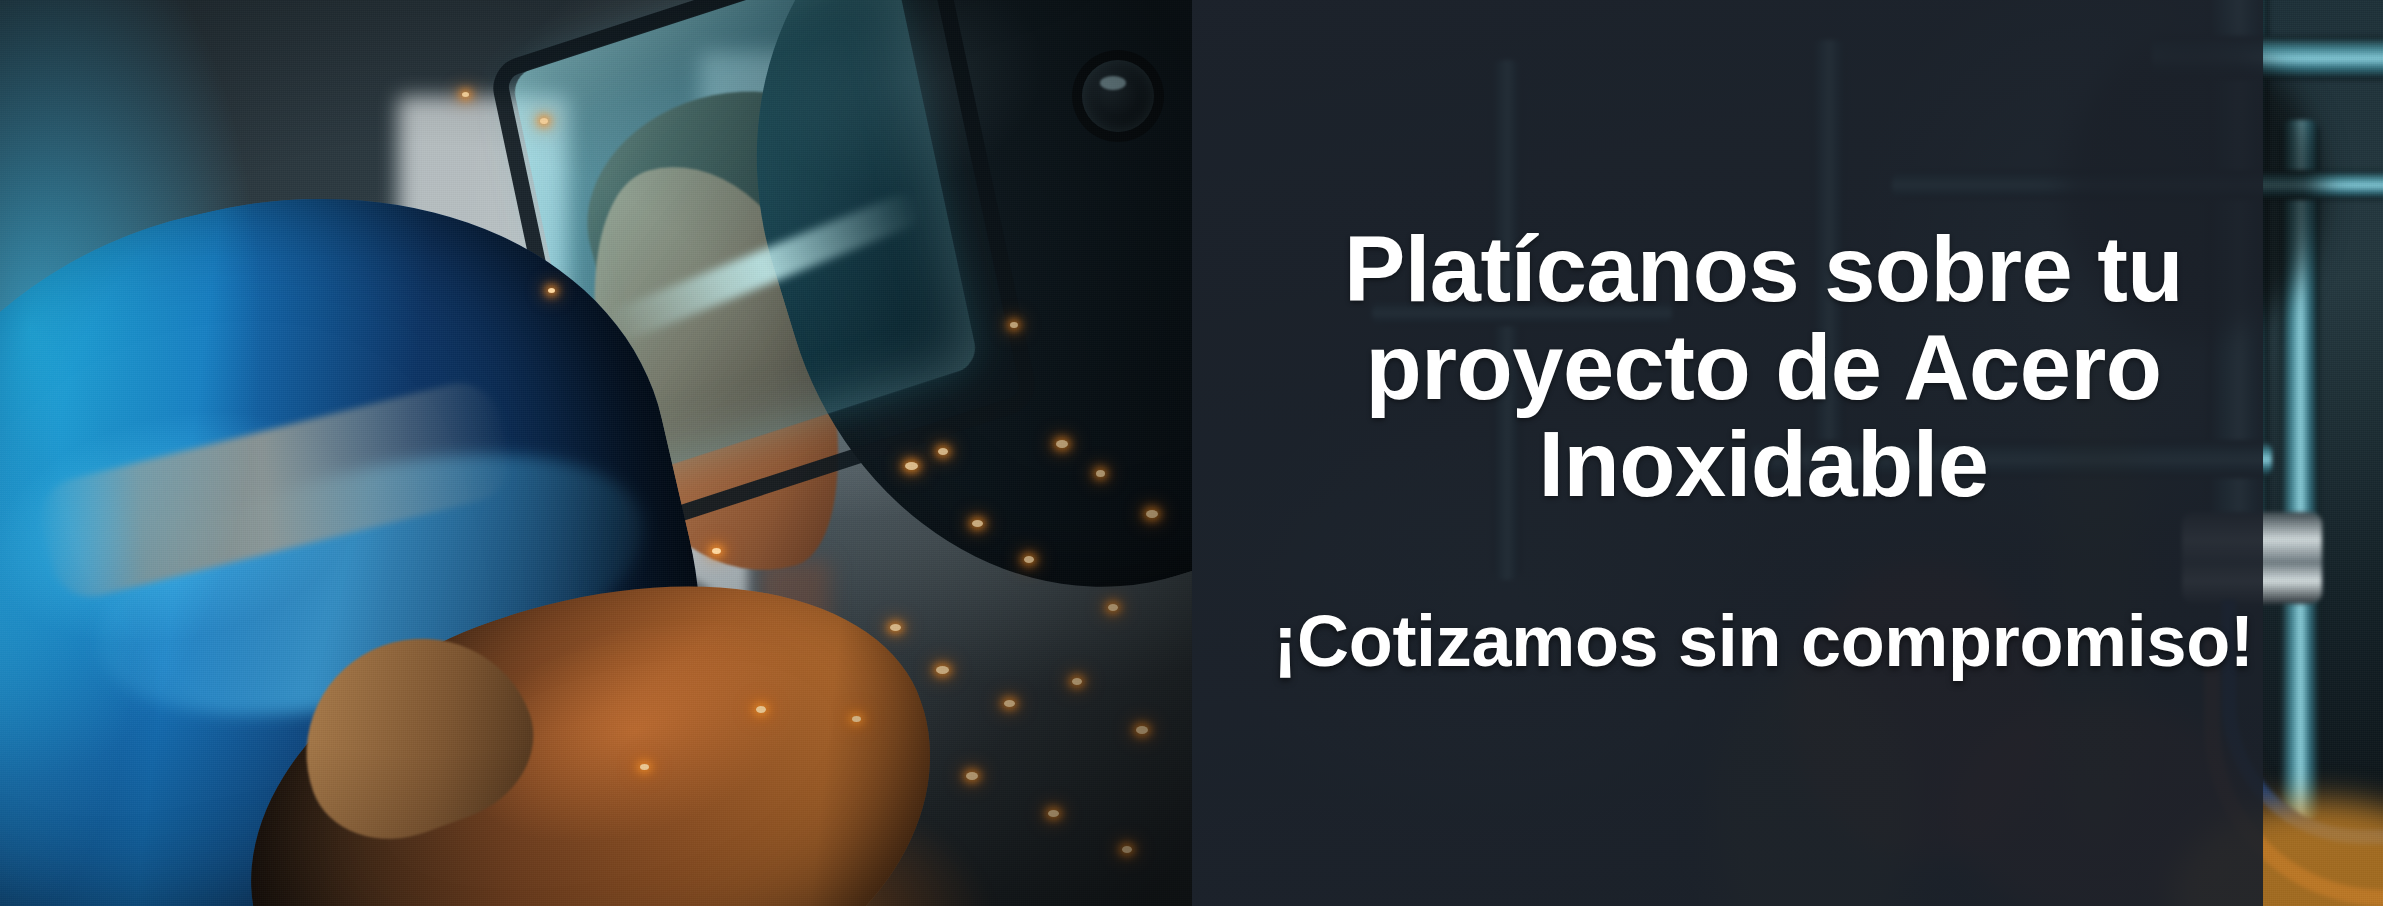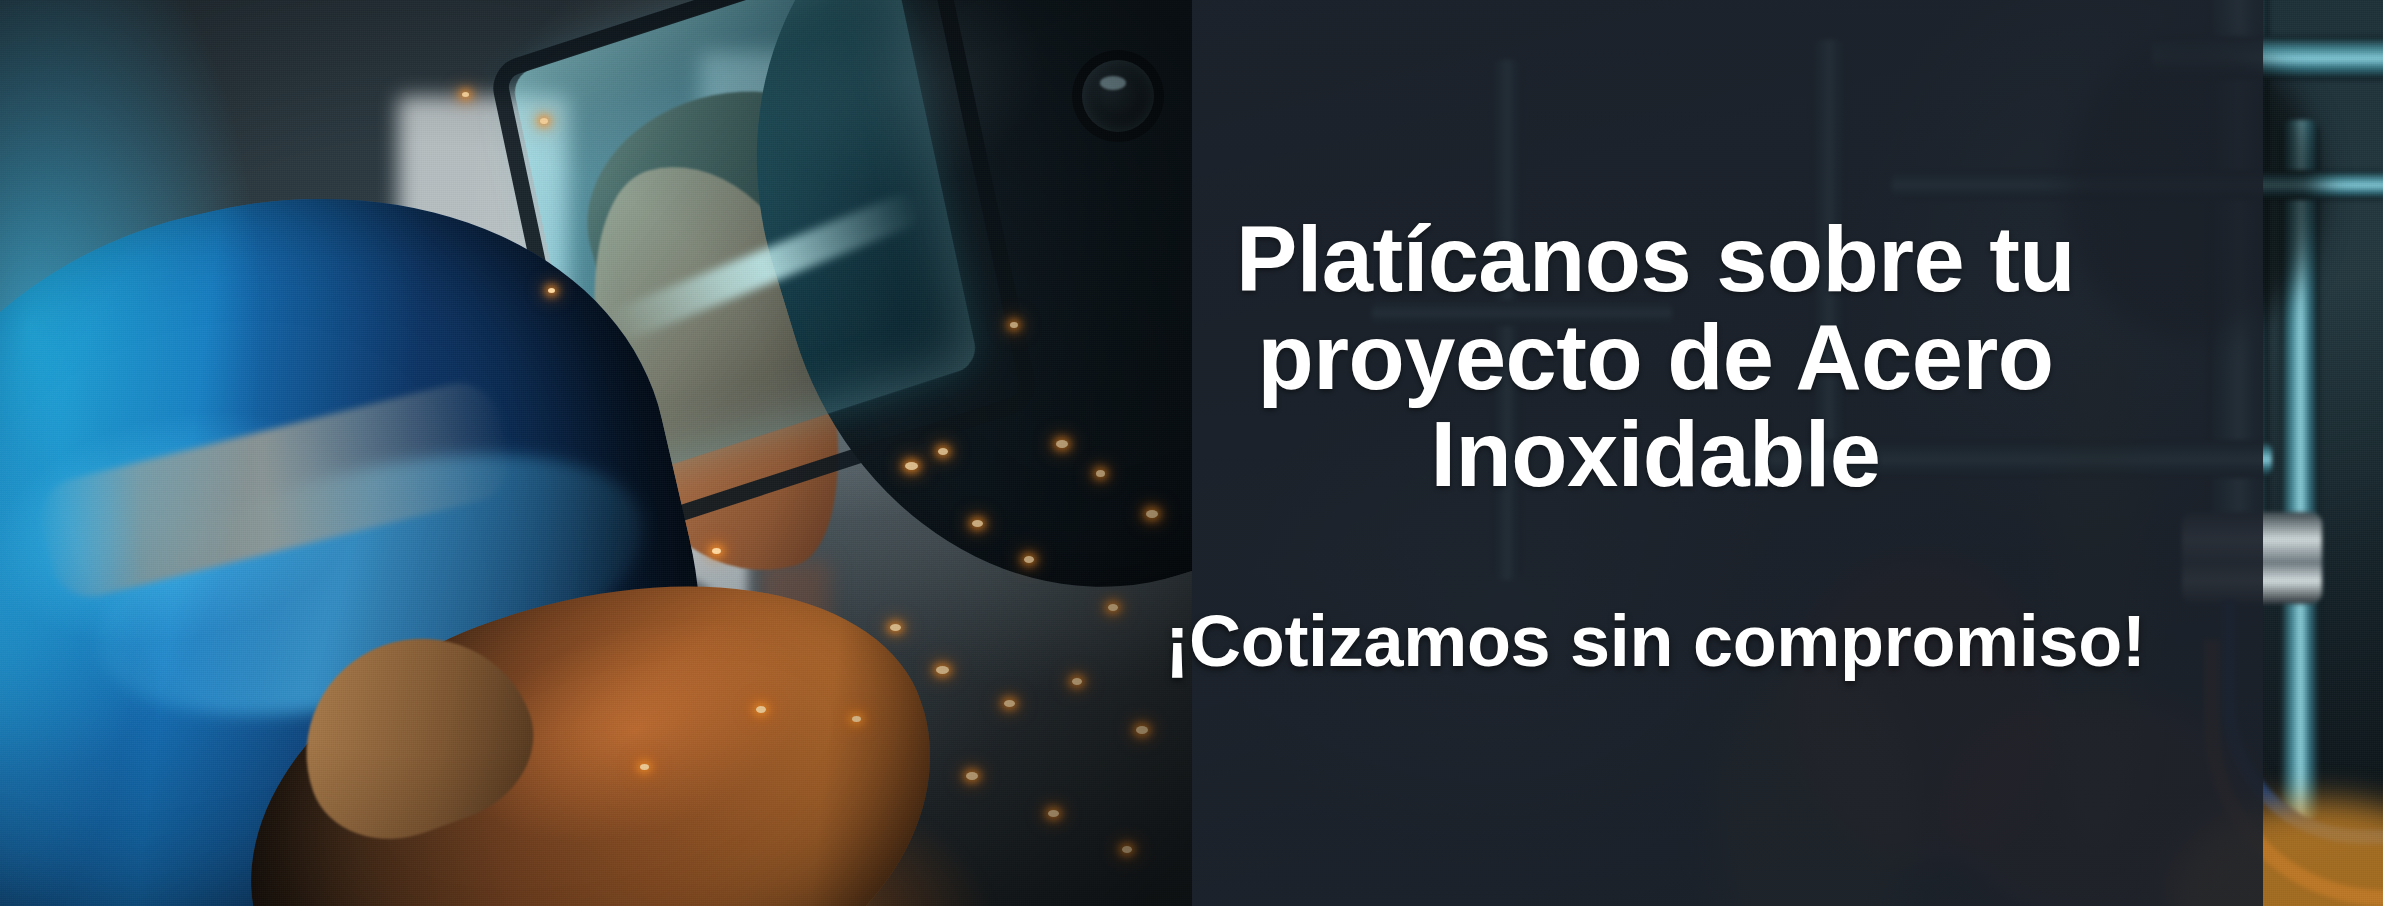--- a/index.html
+++ b/index.html
@@ -209,40 +209,40 @@
     position:absolute;left:0;top:0;width:1071px;height:906px;
     background:rgba(28,33,42,.90);
   }
   .overlay-tone{
     position:absolute;left:0;top:0;width:1071px;height:906px;
     background:linear-gradient(180deg, rgba(30,36,45,.30) 0%, rgba(24,29,38,.18) 45%, rgba(30,36,45,.30) 100%);
   }
 
   
   .copy{
-    position:absolute;left:1120px;top:0;width:1071px;height:906px;
+    position:absolute;left:1228px;top:0;width:1071px;height:906px;
     display:flex;flex-direction:column;align-items:center;justify-content:center;
     text-align:center;color:#ffffff;
   }
   .headline{
     font-size:92px;
     line-height:1.06;
     font-weight:bold;
     letter-spacing:-0.5px;
     margin:0;
     padding:0 28px;
     text-shadow:0 2px 5px rgba(0,0,0,.45);
   }
   .spacer{height:84px;}
   .subline{
     font-size:72px;
     line-height:1.1;
     font-weight:bold;
     letter-spacing:-0.3px;
-    margin:14px;
+    margin:4px;
     padding:0 28px;
     text-shadow:0 3px 6px rgba(0,0,0,.55);
   }
 </style>
 </head>
 <body>
 
 <div class="banner">
 
   <div class="photo-right">

